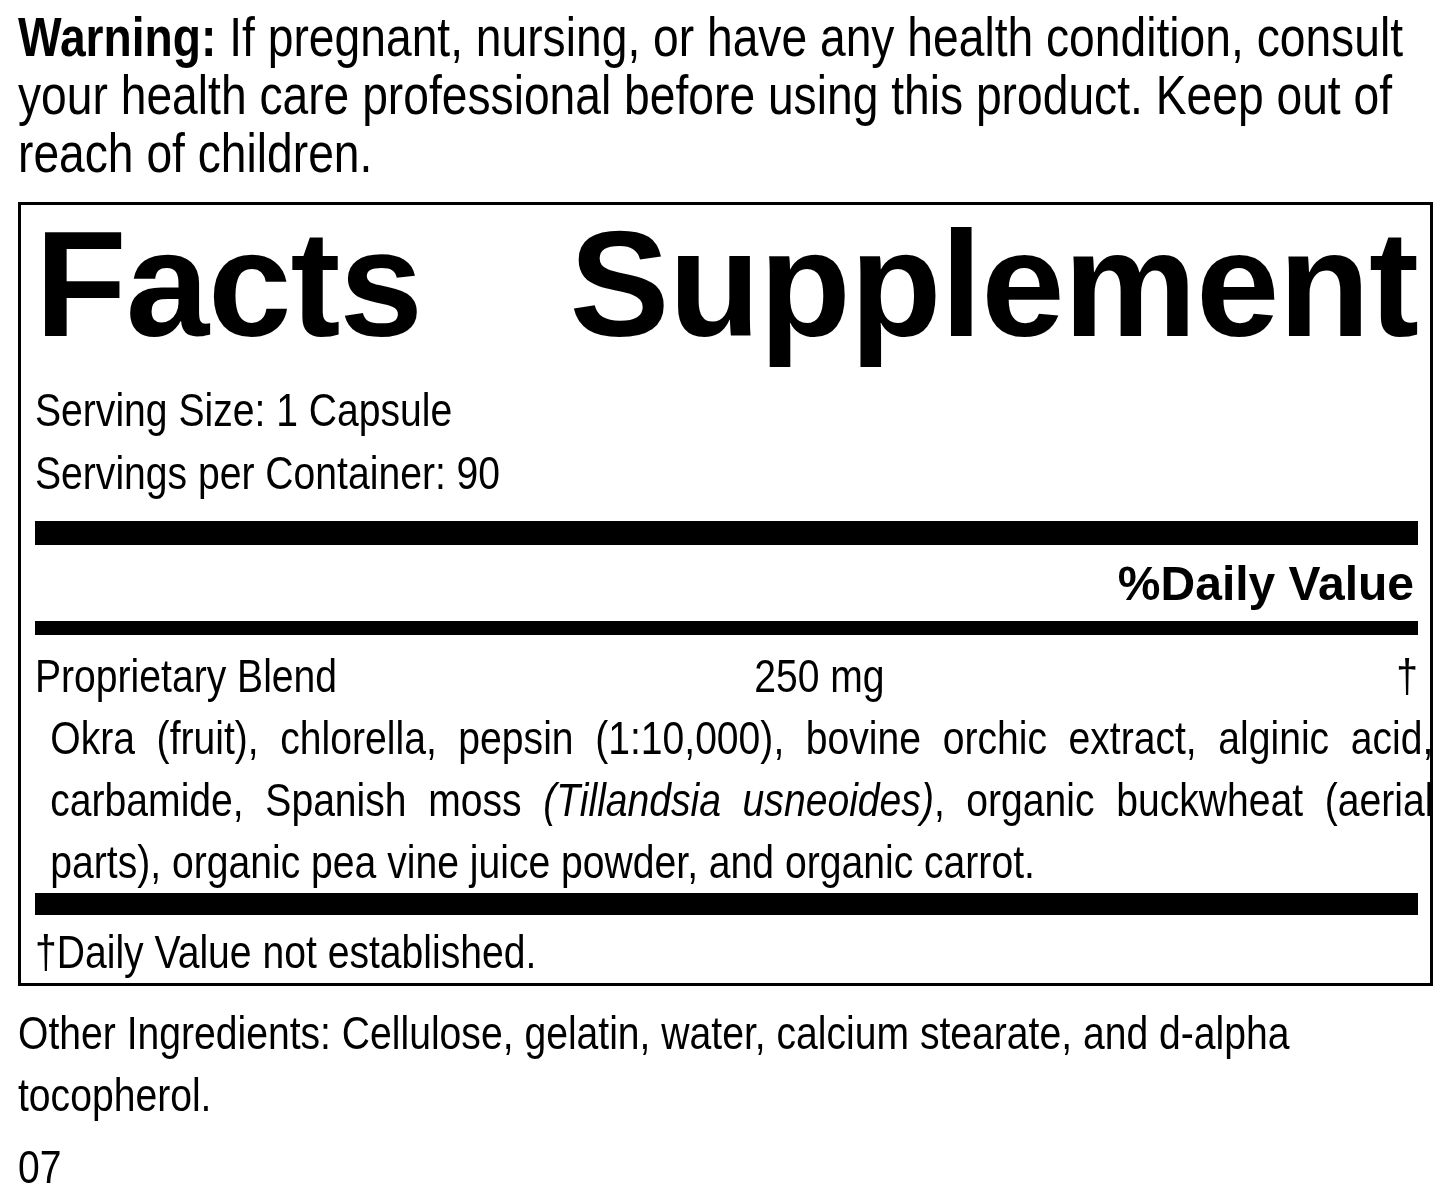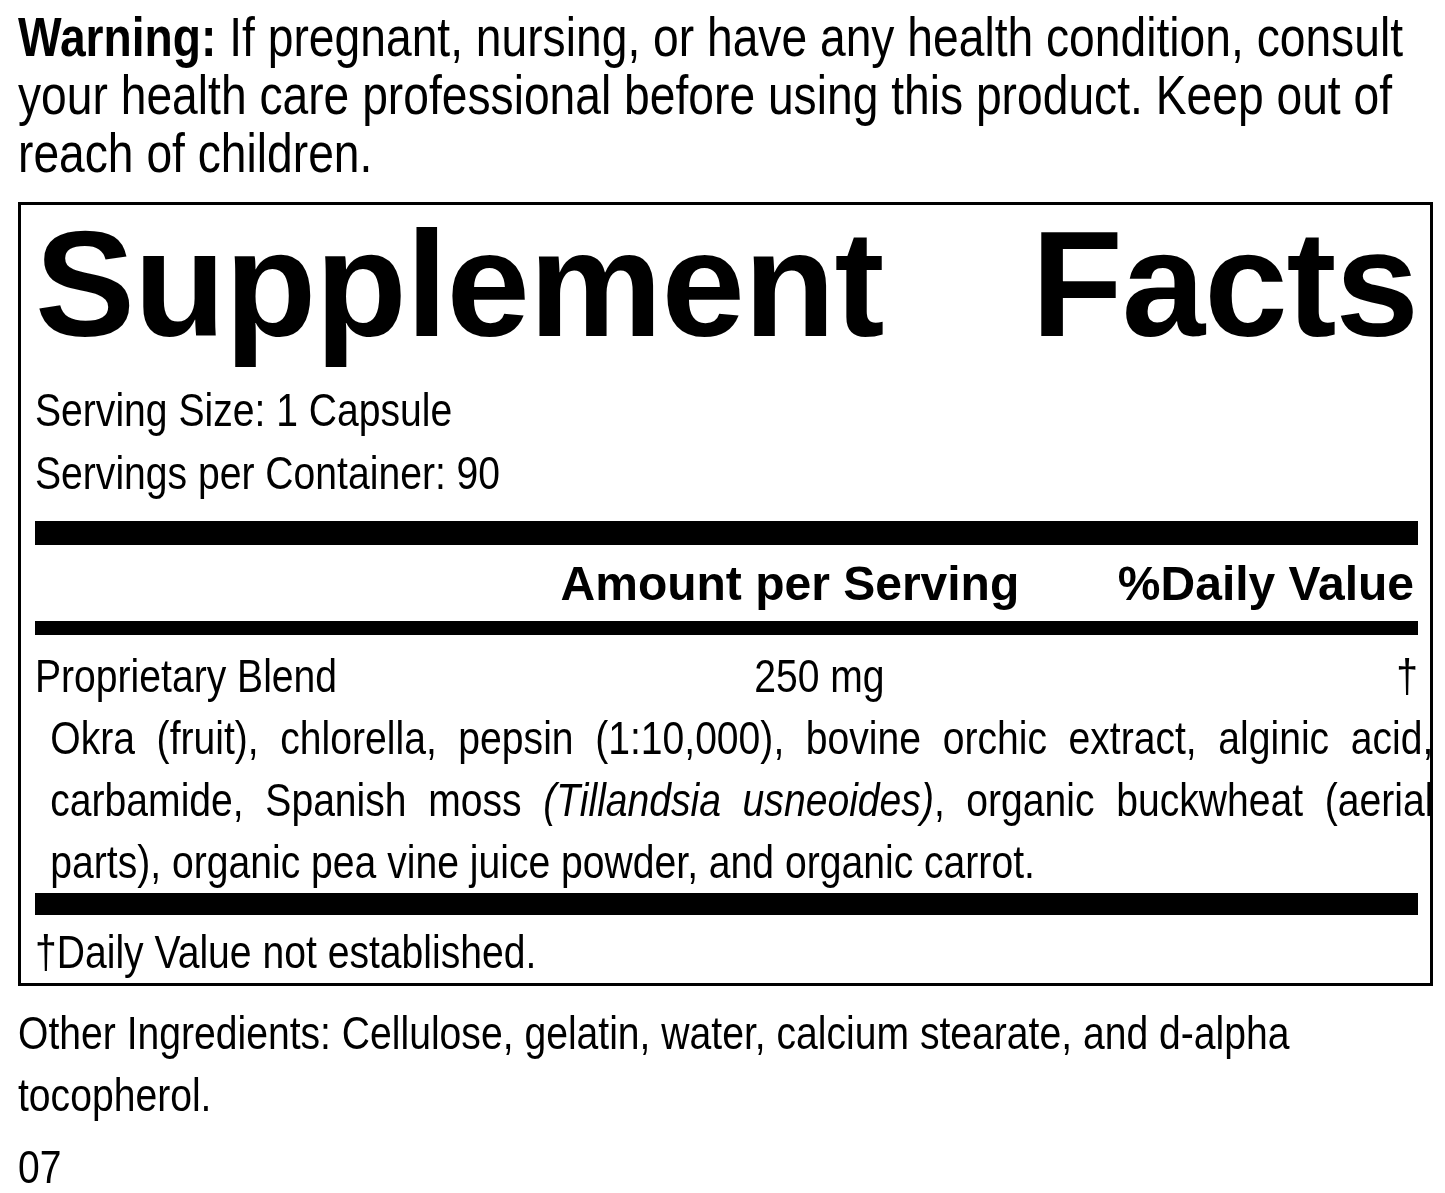--- a/index.html
+++ b/index.html
@@ -102,31 +102,30 @@
 </head>
 <body>
 
 <div class="page">
 
   <p class="warning cond84"><span class="w-label">Warning:</span><span> If pregnant, nursing, or have any health condition, consult your health care professional before using this product. Keep out of reach of children.</span></p>
 
   <section class="panel">
 
     <h1 class="title">
+      <span>Facts</span>
       <span>Supplement</span>
-      <span>Facts</span>
     </h1>
 
     <div class="serving-line cond85">Serving Size: 1 Capsule</div>
     <div class="serving-line cond85">Servings per Container: 90</div>
 
     <div class="bar bar-thick-top"></div>
 
     <div class="col-head">
-      <span class="amount-head">Amount per Serving</span>
       <span class="dv-head">%Daily Value</span>
     </div>
 
     <div class="bar bar-thin"></div>
 
     <div class="blend-row cond85">
       <span class="blend-name">Proprietary Blend</span>
       <span class="blend-amount">250 mg</span>
       <span class="blend-dv">†</span>
     </div>

